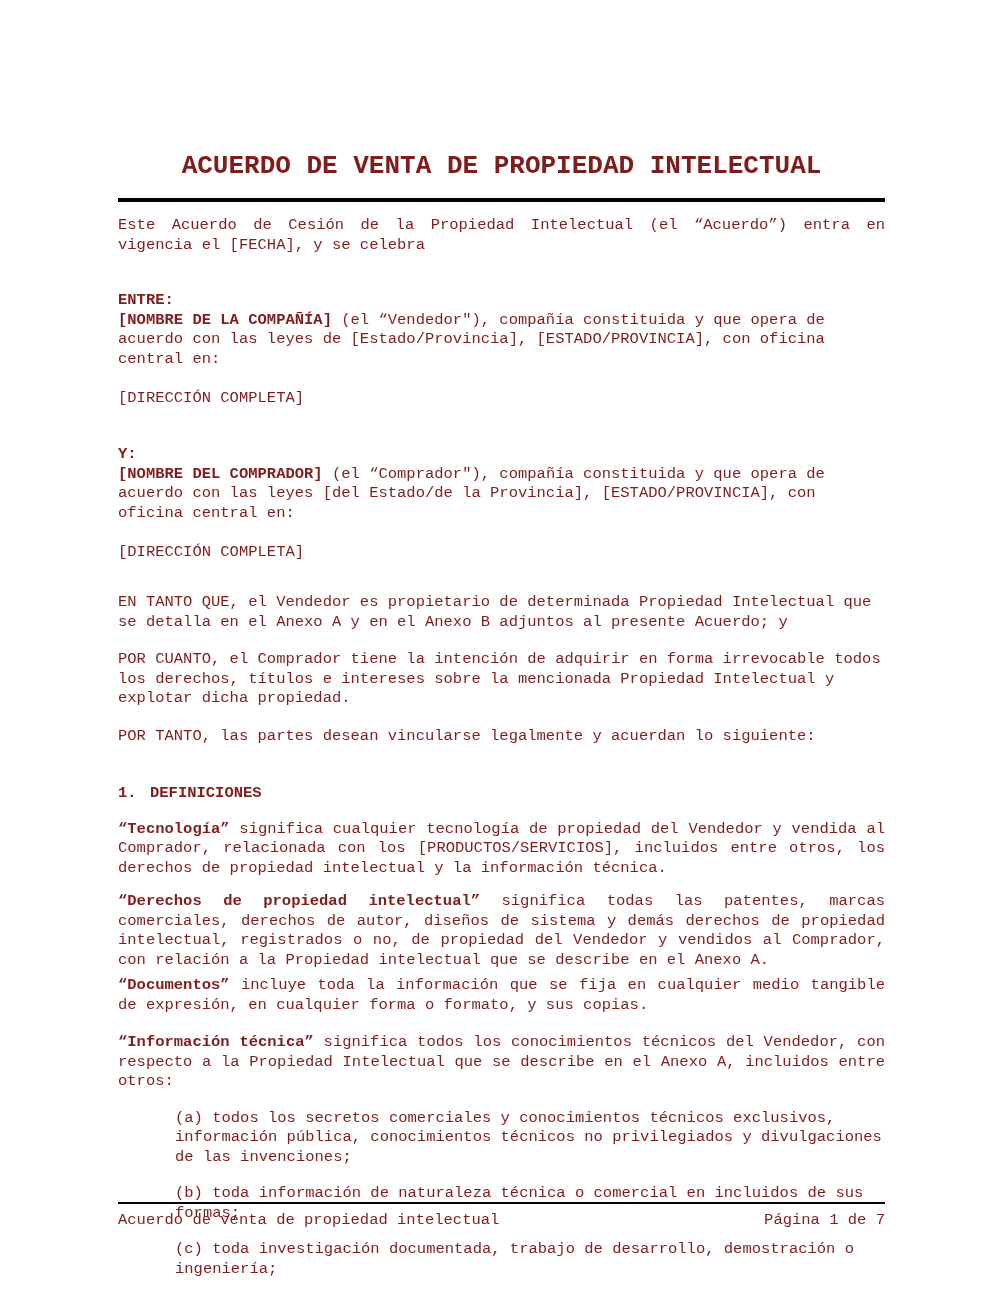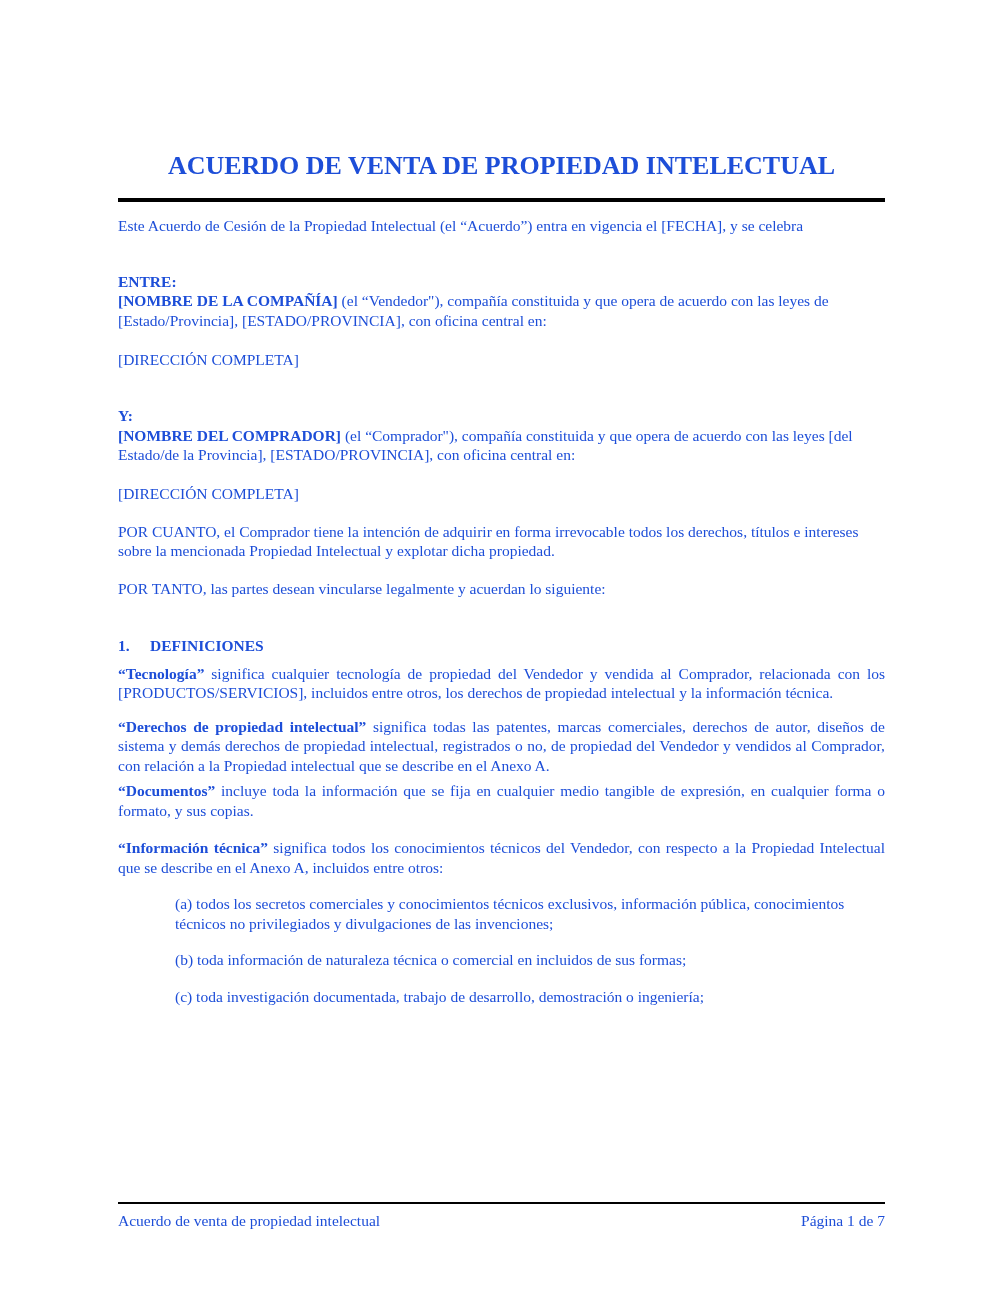--- a/index.html
+++ b/index.html
@@ -2,22 +2,22 @@
 <html><head>
 <meta charset="utf-8">
 <style>
   * { box-sizing: border-box; }
   html, body { margin: 0; padding: 0; background: #ffffff; }
   .page {
     position: relative;
     width: 1000px;
     height: 1290px;
     background: #ffffff;
-    color: #1d4ed8;
-    font-family: Liberation Serif, serif;
+    color: #7f1d1d;
+    font-family: Liberation Mono, monospace;
     overflow: hidden;
   }
   .content { padding: 0 115px 0 118px; }
   .title {
     margin: 150px 0 0 0;
     font-size: 26px;
     line-height: 32px;
     font-weight: bold;
     text-align: center;
     white-space: nowrap;
@@ -39,21 +39,21 @@
   .section-heading {
     margin-top: 38px;
     display: flex;
     font-weight: bold;
     font-size: 15.5px;
     line-height: 19.5px;
   }
   .section-num { width: 32px; flex-shrink: 0; }
   .def { text-align: justify; }
   .def b { font-weight: bold; }
-  .def-1 { margin-top: 8px; }
+  .def-1 { margin-top: 16px; }
   .def-2 { margin-top: 14px; }
   .def-3 { margin-top: 6px; }
   .def-4 { margin-top: 18px; }
   .list-item { margin-left: 57px; margin-top: 17px; width: 710px; }
   .footer { position: absolute; left: 118px; right: 115px; top: 1202px; }
   .rule-thin { height: 2px; background: #000; }
   .footer-row {
     display: flex;
     justify-content: space-between;
     margin-top: 7px;
@@ -81,20 +81,21 @@
     </div>
 
     <div class="party-row second">
       <div class="party-label">Y:</div>
       <div class="party-content">
         <p><b>[NOMBRE DEL COMPRADOR]</b><span> (el “Comprador"), compañía constituida y que opera de acuerdo con las leyes [del Estado/de la Provincia], [ESTADO/PROVINCIA], con oficina central en:</span></p>
         <p class="address">[DIRECCIÓN COMPLETA]</p>
       </div>
     </div>
 
+    <p class="recital-1">EN TANTO QUE, el Vendedor es propietario de determinada Propiedad Intelectual que se detalla en el Anexo A y en el Anexo B adjuntos al presente Acuerdo; y</p>
     <p class="recital-2">POR CUANTO, el Comprador tiene la intención de adquirir en forma irrevocable todos los derechos, títulos e intereses sobre la mencionada Propiedad Intelectual y explotar dicha propiedad.</p>
     <p class="recital-3">POR TANTO, las partes desean vincularse legalmente y acuerdan lo siguiente:</p>
 
     <div class="section-heading">
       <span class="section-num">1.</span>
       <span>DEFINICIONES</span>
     </div>
 
     <p class="def def-1"><b>“Tecnología”</b><span> significa cualquier tecnología de propiedad del Vendedor y vendida al Comprador, relacionada con los [PRODUCTOS/SERVICIOS], incluidos entre otros, los derechos de propiedad intelectual y la información técnica.</span></p>
     <p class="def def-2"><b>“Derechos de propiedad intelectual”</b><span> significa todas las patentes, marcas comerciales, derechos de autor, diseños de sistema y demás derechos de propiedad intelectual, registrados o no, de propiedad del Vendedor y vendidos al Comprador, con relación a la Propiedad intelectual que se describe en el Anexo A.</span></p>

